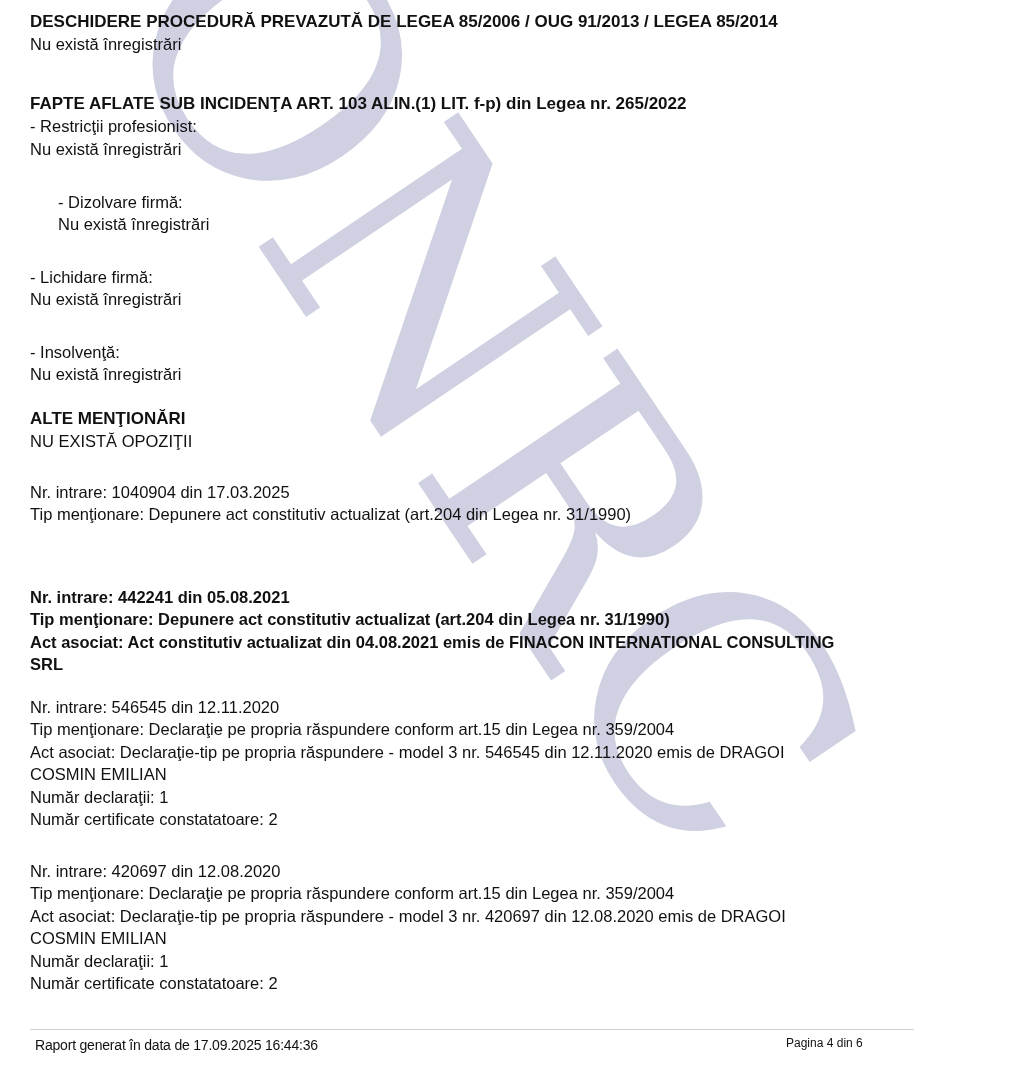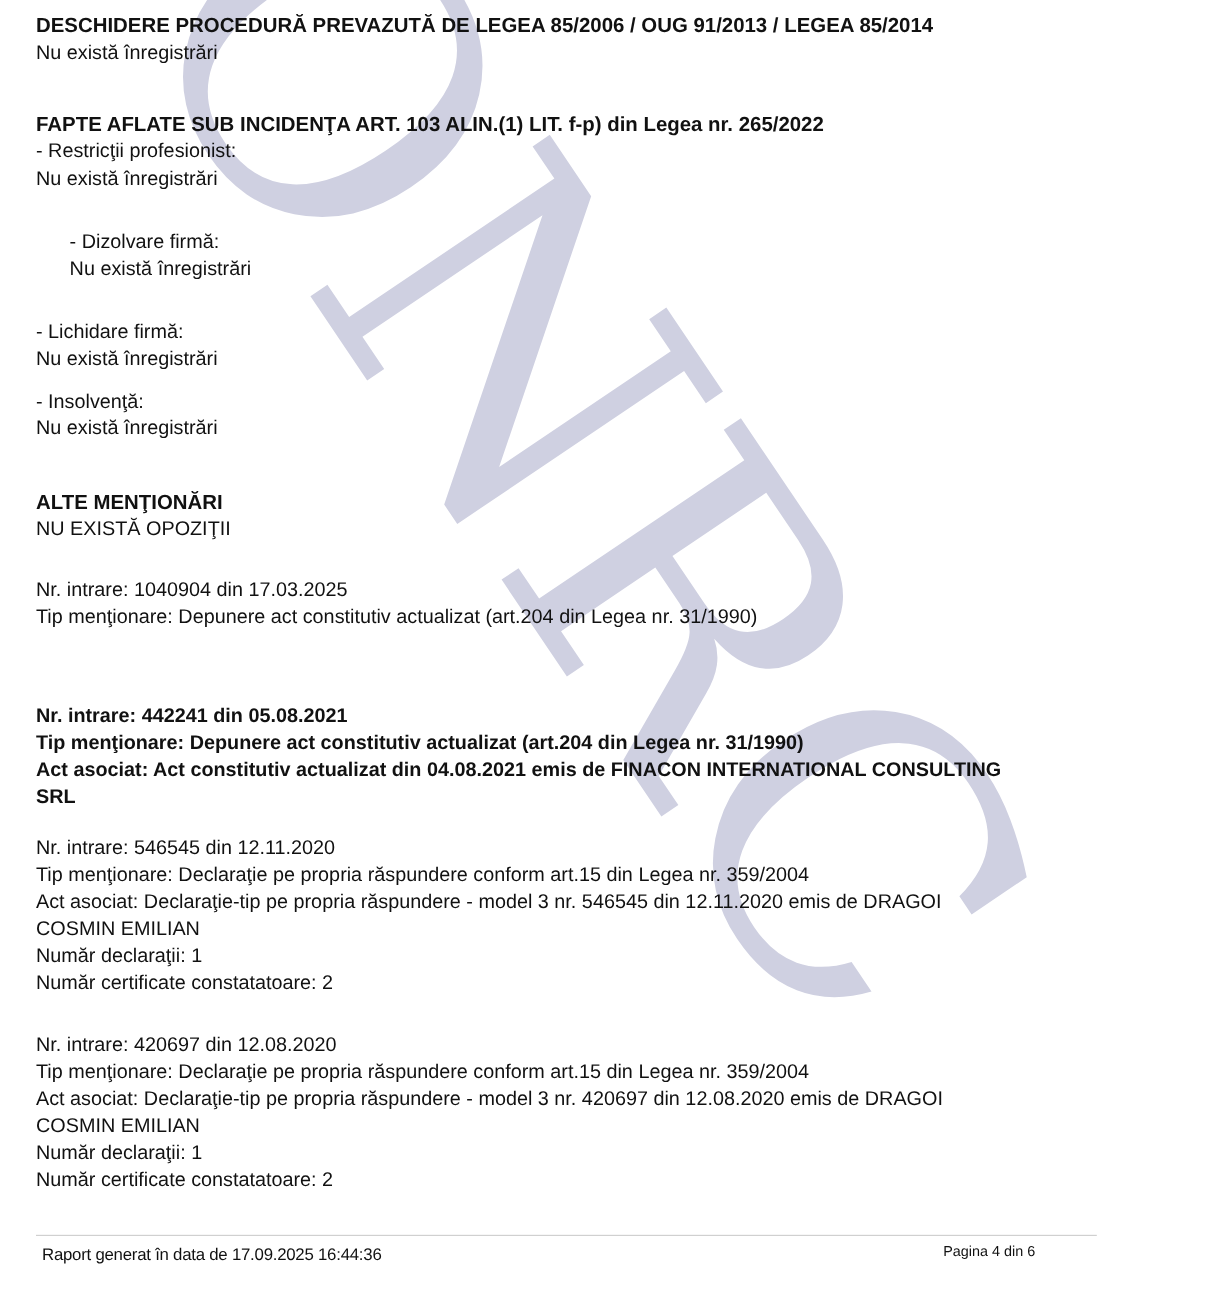--- a/index.html
+++ b/index.html
@@ -105,21 +105,21 @@
   <div class="block" style="top:191px;margin-left:28px;">
     <span class="line">- Dizolvare firmă:</span>
     <span class="line">Nu există înregistrări</span>
   </div>
 
   <div class="block" style="top:266px;">
     <span class="line">- Lichidare firmă:</span>
     <span class="line">Nu există înregistrări</span>
   </div>
 
-  <div class="block" style="top:324px;">
+  <div class="block" style="top:341px;">
     <span class="line">- Insolvenţă:</span>
     <span class="line">Nu există înregistrări</span>
   </div>
 
   <div class="block" style="top:408px;">
     <span class="line section-title">ALTE MENŢIONĂRI</span>
     <span class="line">NU EXISTĂ OPOZIŢII</span>
   </div>
 
   <div class="block" style="top:481px;">

